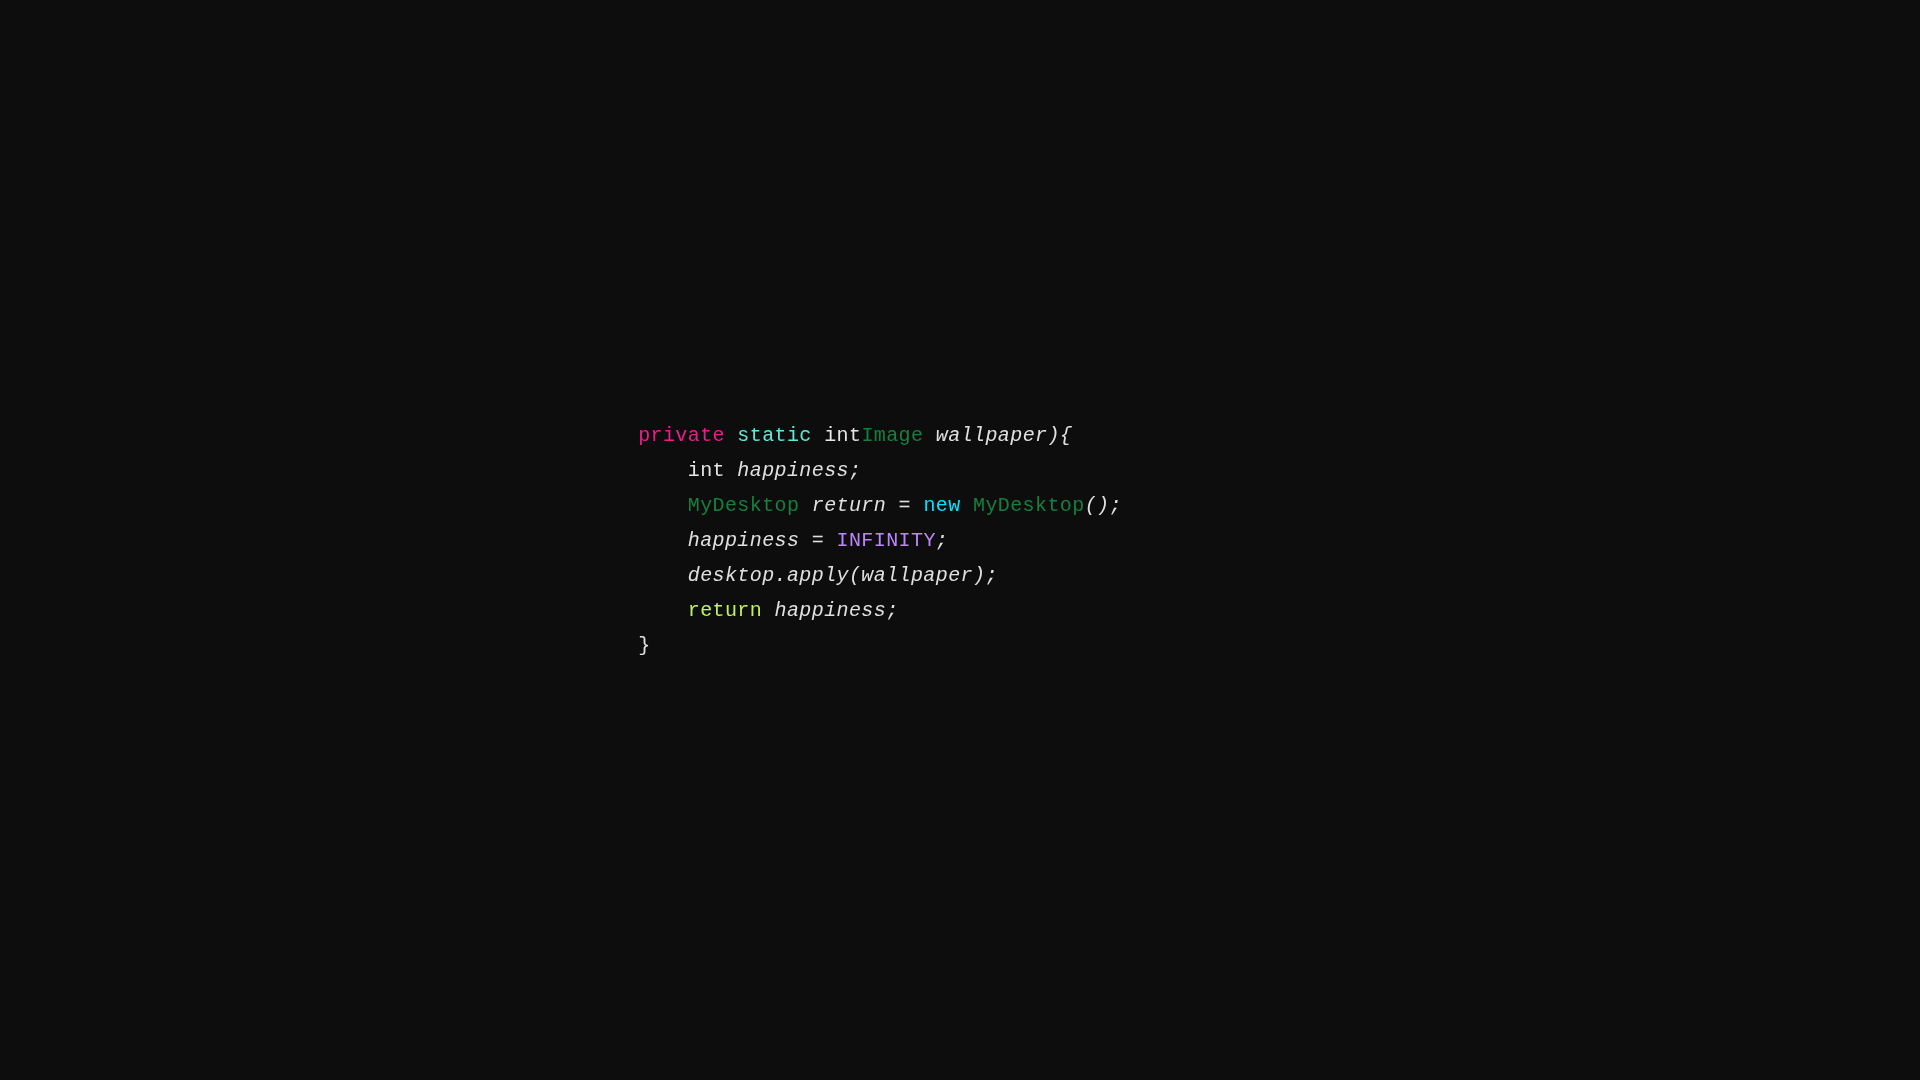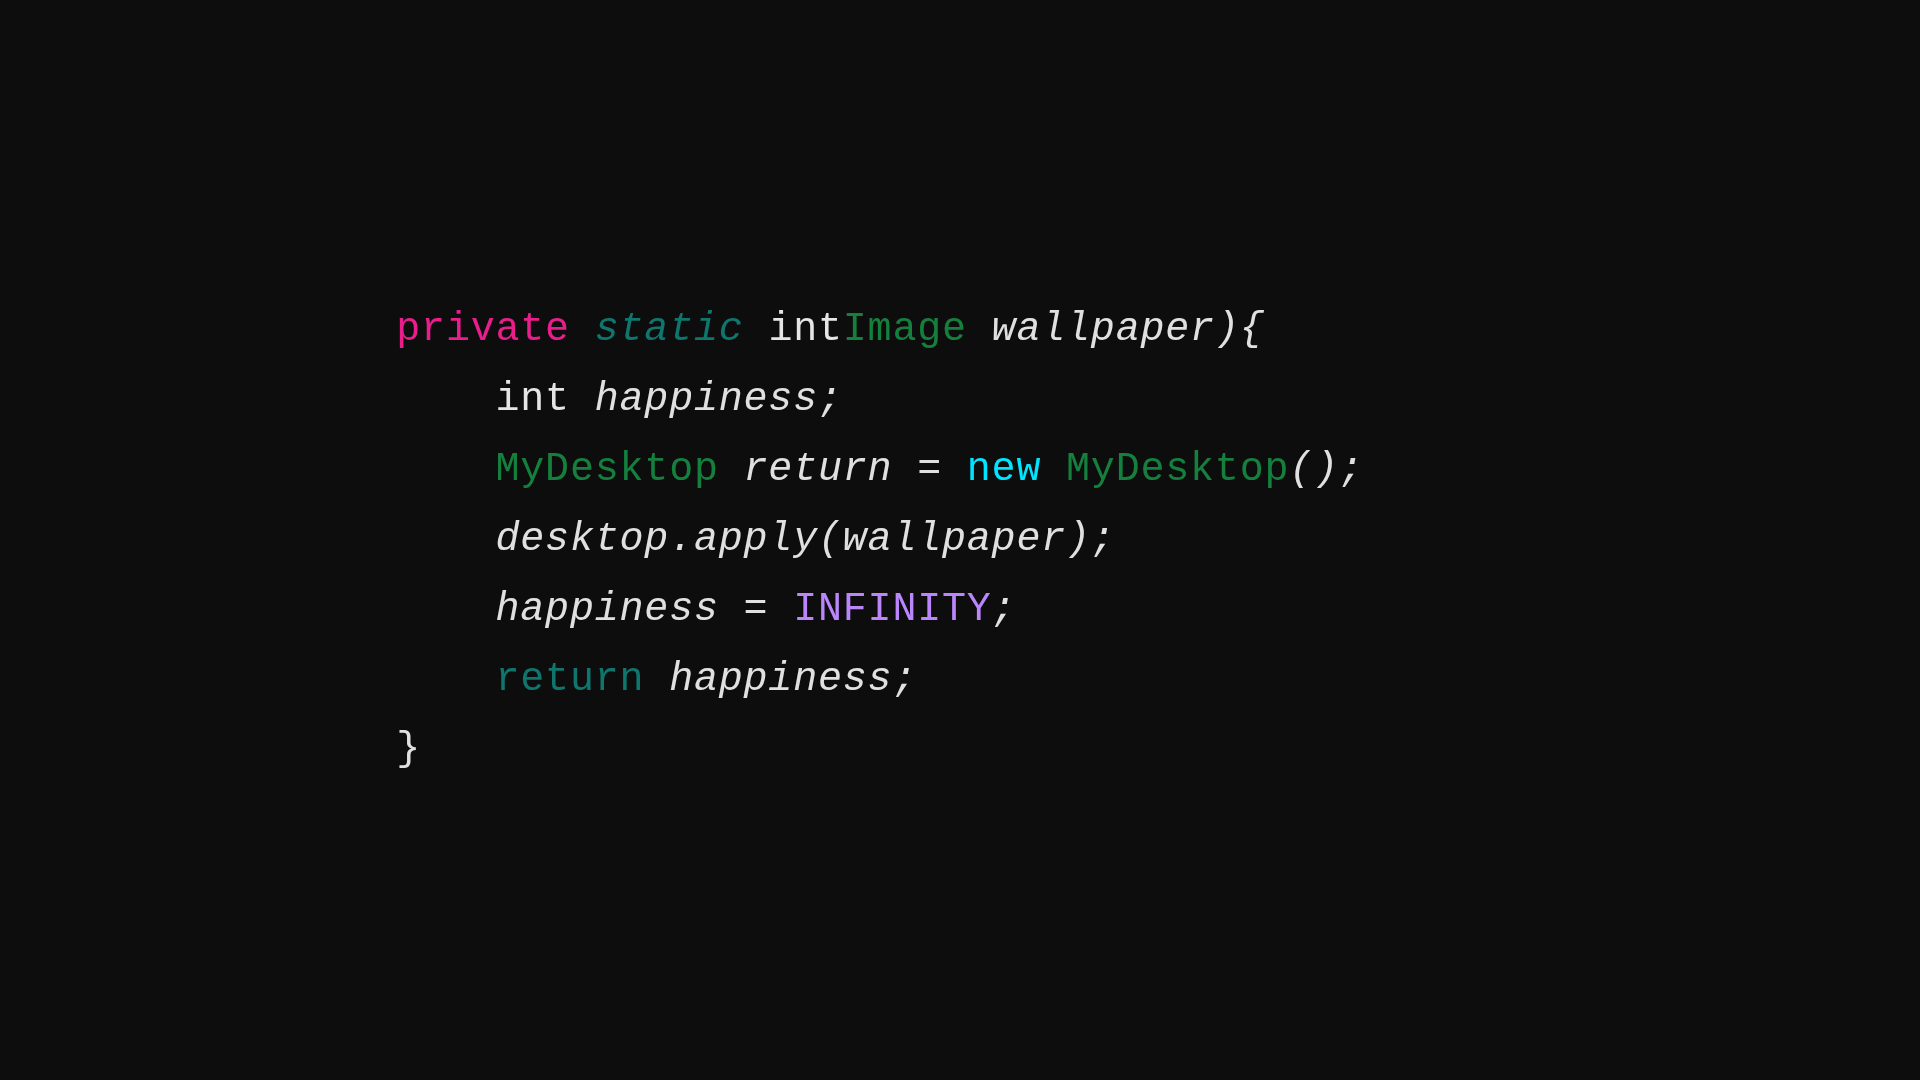--- a/index.html
+++ b/index.html
@@ -15,40 +15,40 @@
       display: flex;
       align-items: center;
       justify-content: center;
       font-family: 'Courier New', Courier, monospace;
       overflow: hidden;
     }
 
     .code-block {
       display: flex;
       flex-direction: column;
-      font-size: 40px;
+      font-size: 20px;
       line-height: 1.75;
       letter-spacing: 0.02em;
       position: relative;
       left: -80px;
     }
 
     .line {
       display: flex;
       flex-direction: row;
       white-space: pre;
     }
 
     .kw-private { color: #e91e8c; }
-    .kw-static  { color: #0f766e; font-style: italic; }
+    .kw-static  { color: #5eead4; }
     .kw-int     { color: #e5e5e5; }
     .fn-name    { color: #e0e0e0; }
     .class-name { color: #15803d; }
     .kw-new     { color: #00e5ff; text-align: center; }
-    .kw-return  { color: #0f766e; }
+    .kw-return  { color: #bef264; }
     .const-inf  { color: #bb86fc; }
     .plain      { color: #e0e0e0; font-style: italic; }
     .brace      { color: #e0e0e0; }
   </style>
 </head>
 <body>
 
 <div class="code-block">
 
   <div class="line">
@@ -71,28 +71,28 @@
     <span class="plain">    </span>
     <span class="class-name">MyDesktop</span>
     <span class="plain"> return = </span>
     <span class="kw-new">new</span>
     <span class="class-name"> MyDesktop</span>
     <span class="plain">();</span>
   </div>
 
   <div class="line">
     <span class="plain">    </span>
-    <span class="plain">desktop.apply(wallpaper);</span>
+    <span class="plain">happiness = </span>
+    <span class="const-inf">INFINITY</span>
+    <span class="plain">;</span>
   </div>
 
   <div class="line">
     <span class="plain">    </span>
-    <span class="plain">happiness = </span>
-    <span class="const-inf">INFINITY</span>
-    <span class="plain">;</span>
+    <span class="plain">desktop.apply(wallpaper);</span>
   </div>
 
   <div class="line">
     <span class="plain">    </span>
     <span class="kw-return">return</span>
     <span class="plain"> happiness;</span>
   </div>
 
   <div class="line">
     <span class="brace">}</span>

